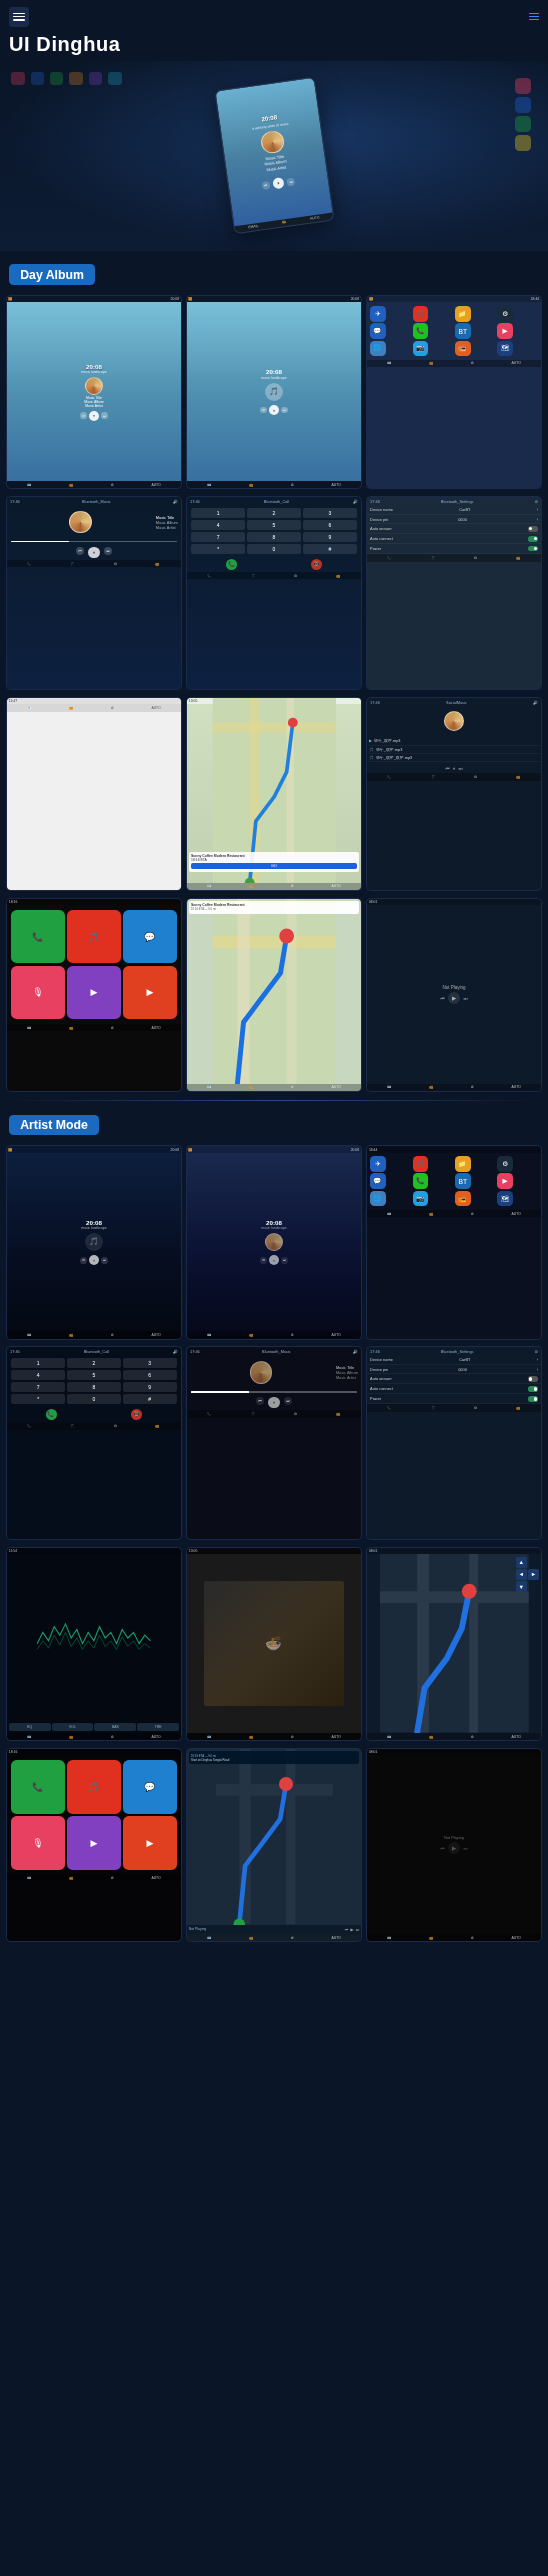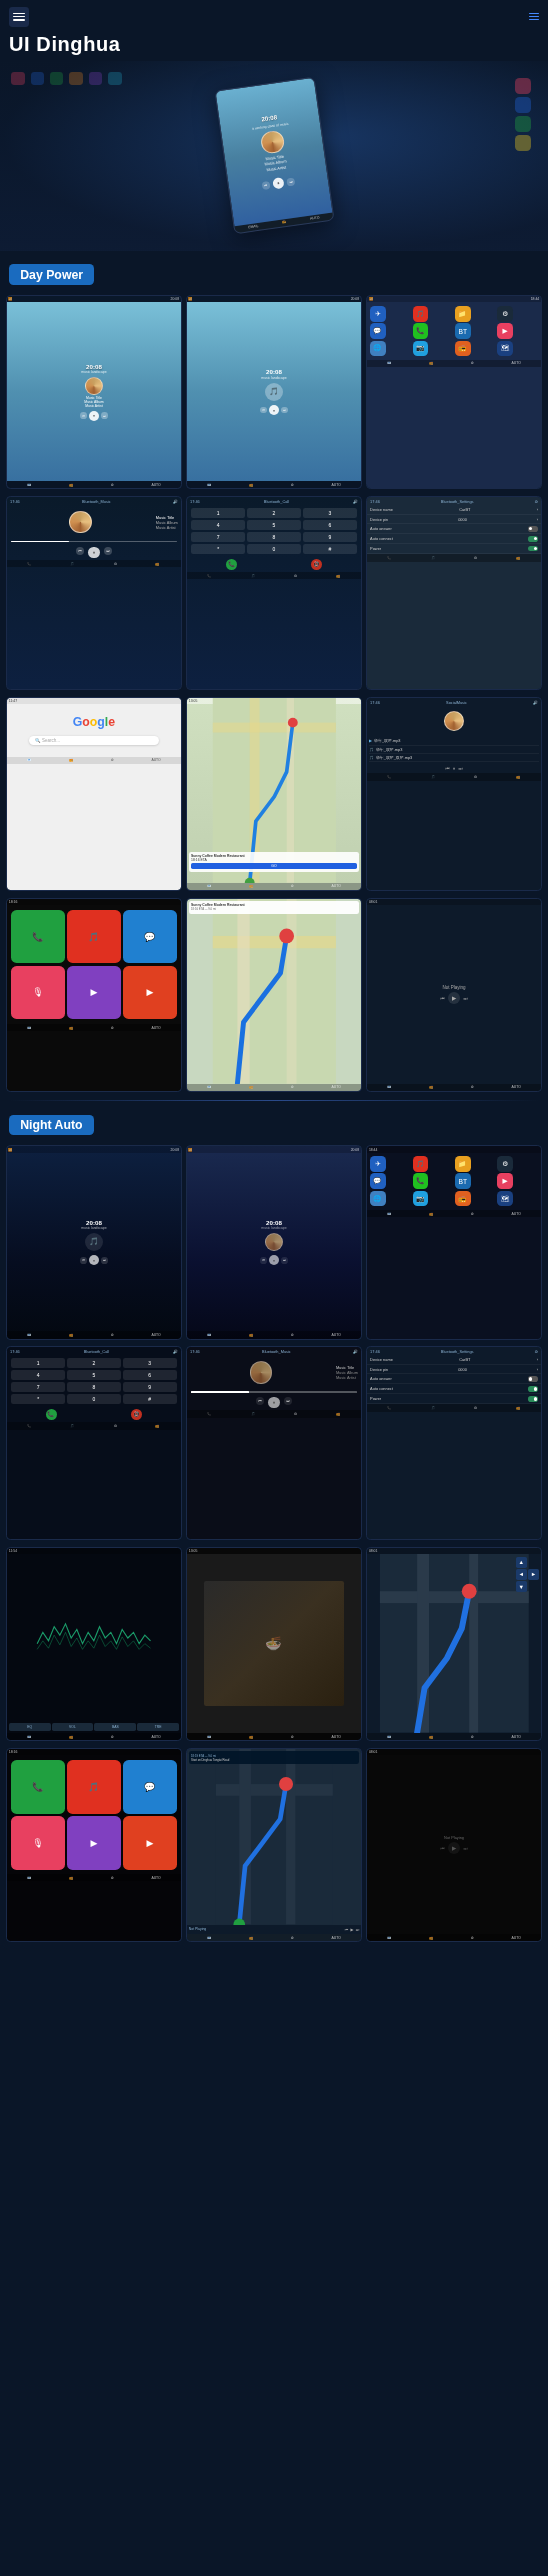--- a/index.html
+++ b/index.html
@@ -256,21 +256,21 @@
 
   <div style="position:absolute; right:17px; top:17px; display:flex; flex-direction:column; gap:3.4px; opacity:0.4;">
     <div style="width:15.7px;height:15.7px;border-radius:4.5px;background:#e84060;"></div>
     <div style="width:15.7px;height:15.7px;border-radius:4.5px;background:#2060d0;"></div>
     <div style="width:15.7px;height:15.7px;border-radius:4.5px;background:#20a040;"></div>
     <div style="width:15.7px;height:15.7px;border-radius:4.5px;background:#e0c020;"></div>
   </div>
 </div>
 
 <div style="margin-top:4.5px;">
-  <span class="section-label day">Day Power</span>
+  <span class="section-label day">Day Album</span>
 
   
   <div class="screenshots-grid">
 
     <div class="screenshot-card">
       <div class="ss-inner">
         <div class="ss-content">
           <div class="status-bar">
             <span>📶</span>
             <span>20:08</span>
@@ -471,28 +471,20 @@
 
   
   <div class="screenshots-grid">
 
     <div class="screenshot-card">
       <div class="ss-inner">
         <div class="ss-content" style="background:#f0f0f0;">
           <div class="status-bar" style="background:#e0e0e0; color:#333;">
             <span>11:47</span>
           </div>
-          <div style="padding: 11.2px 5.6px; display:flex; flex-direction:column; align-items:center;">
-            <div style="font-size:12.3px; font-weight:bold; margin-bottom:6.7px;">
-              <span style="color:#4285F4;">G</span><span style="color:#EA4335;">o</span><span style="color:#FBBC05;">o</span><span style="color:#4285F4;">g</span><span style="color:#34A853;">l</span><span style="color:#EA4335;">e</span>
-            </div>
-            <div style="background:#fff; padding:2.2px 6.7px; border-radius:11.2px; width:80%; font-size:4.5px; color:#aaa; box-shadow:0 0.6px 2.2px rgba(0,0,0,0.2);">
-              🔍 Search...
-            </div>
-          </div>
           <div class="bottom-bar" style="background:rgba(0,0,0,0.1); color:#555;">
             <span>📧</span>
               <span>📻</span>
               <span>⚙</span>
               <span>AUTO</span>
           </div>
         </div>
       </div>
     </div>
 
@@ -646,21 +638,21 @@
           </div>
         </div>
       </div>
     </div>
   </div>
 
   <div class="section-divider"></div>
 </div>
 
 <div style="margin-top:4.5px;">
-  <span class="section-label night">Night Auto</span>
+  <span class="section-label night">Artist Mode</span>
 
   
   <div class="screenshots-grid">
 
     <div class="screenshot-card">
       <div class="ss-inner">
         <div class="ss-content night-music">
           <div class="status-bar">
             <span>📶</span>
             <span>20:08</span>

